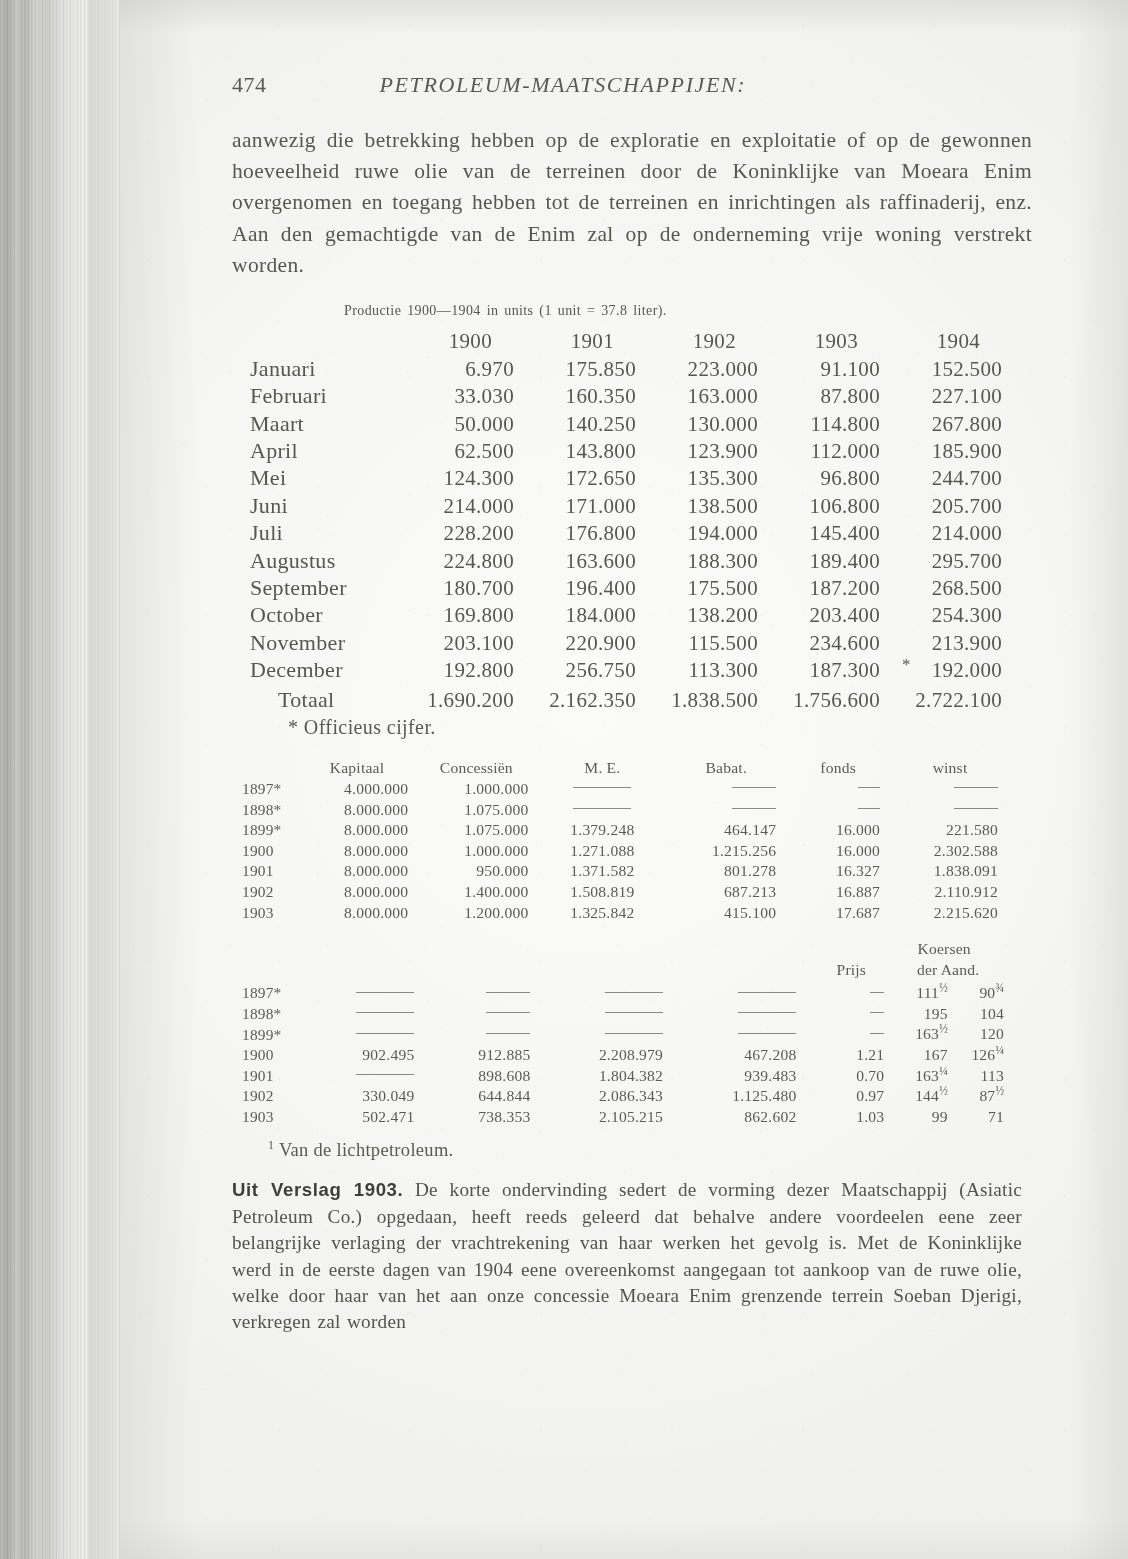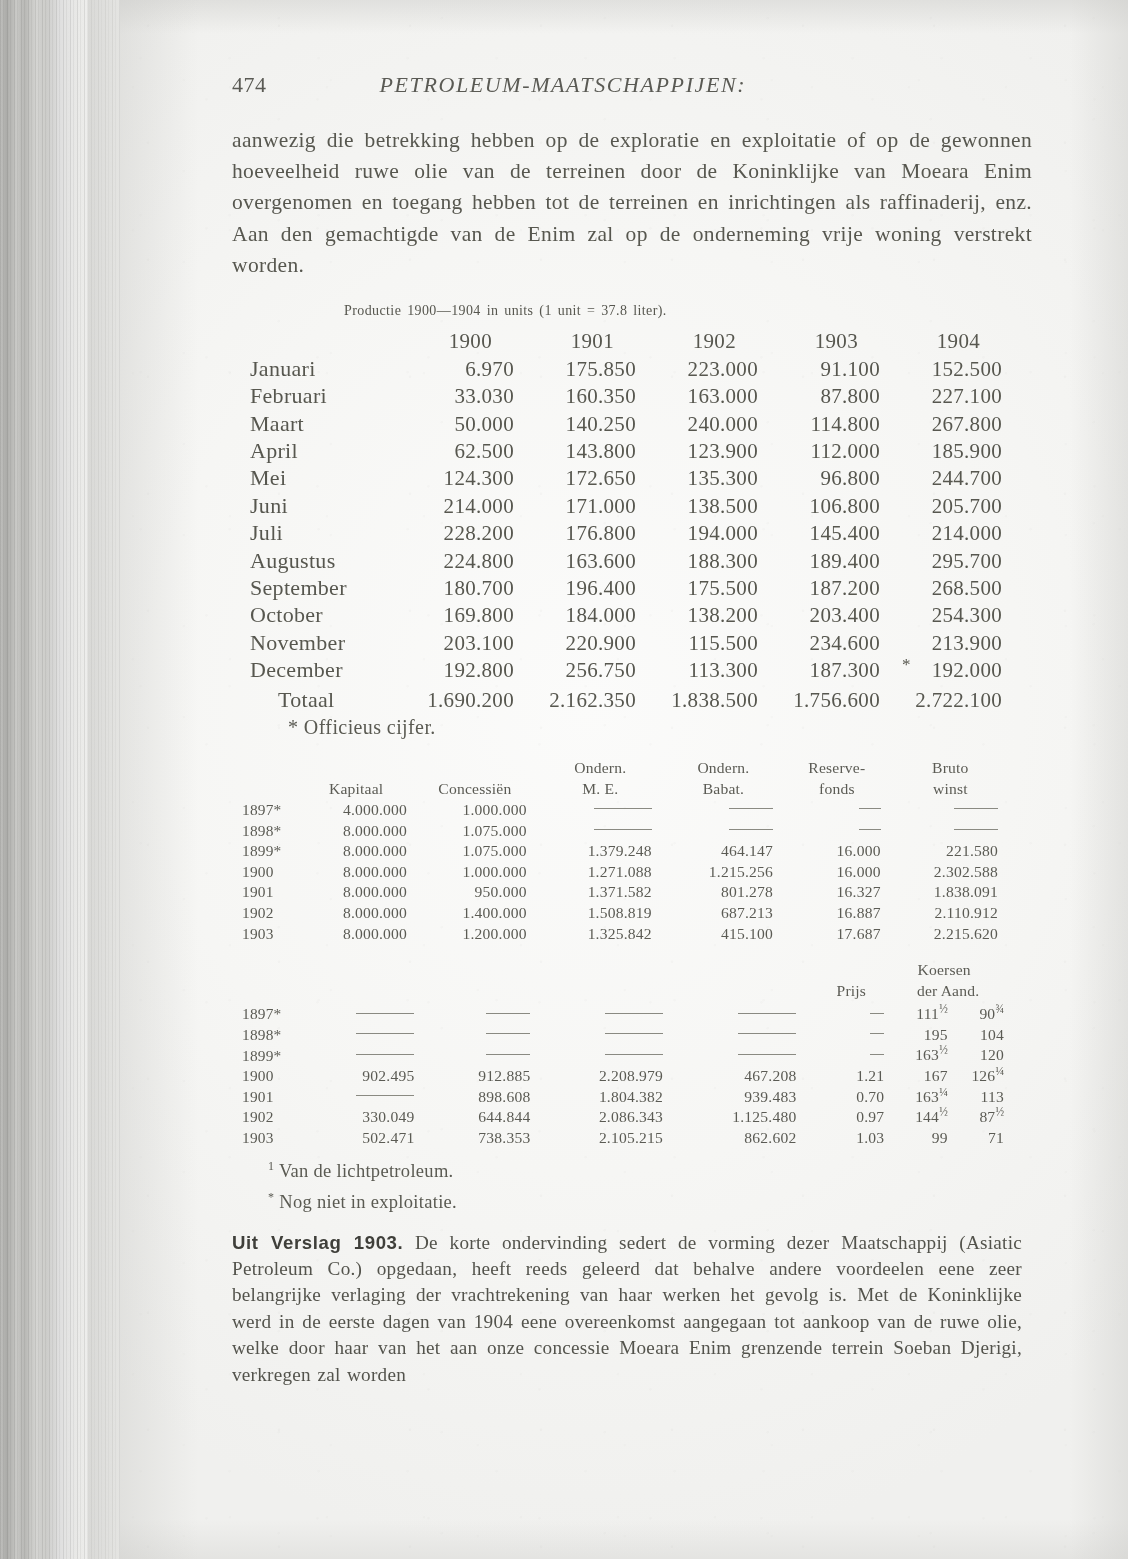--- a/index.html
+++ b/index.html
@@ -182,21 +182,21 @@
     vertical-align: baseline;
     font-weight: normal;
     white-space: nowrap;
   }
   .fin .hrow td { height: 21px; text-align: center; font-size: 15.6px; }
   .fin .yearcell { width: 76px; text-align: left; padding-left: 10px; font-size: 15.4px; }
 
   .fin2 { margin-top: 20px; width: 776px; }
   .fin2 .c1 { width: 122px; text-align: right; padding-right: 16px; }
   .fin2 .c2 { width: 120px; text-align: right; padding-right: 22px; }
-  .fin2 .c3 { width: 124px; text-align: right; padding-right: 22px; }
+  .fin2 .c3 { width: 124px; text-align: center; padding-right: 22px; }
   .fin2 .c4 { width: 118px; text-align: right; padding-right: 20px; }
   .fin2 .c5 { width: 104px; text-align: right; padding-right: 22px; }
   .fin2 .c6 { width: 112px; text-align: right; padding-right: 10px; }
 
   .fin3 { margin-top: 16px; width: 776px; }
   .fin3 .c1 { width: 134px; text-align: right; padding-right: 24px; }
   .fin3 .c2 { width: 112px; text-align: right; padding-right: 26px; }
   .fin3 .c3 { width: 128px; text-align: right; padding-right: 24px; }
   .fin3 .c4 { width: 132px; text-align: right; padding-right: 22px; }
   .fin3 .c5 { width: 84px;  text-align: right; padding-right: 14px; }
@@ -293,21 +293,21 @@
           <td class="col-num">33.030</td>
           <td class="col-num">160.350</td>
           <td class="col-num">163.000</td>
           <td class="col-num">87.800</td>
           <td class="col-num">227.100</td>
         </tr>
         <tr>
           <td class="col-month month">Maart</td>
           <td class="col-num">50.000</td>
           <td class="col-num">140.250</td>
-          <td class="col-num">240.000</td>
+          <td class="col-num">130.000</td>
           <td class="col-num">114.800</td>
           <td class="col-num">267.800</td>
         </tr>
         <tr>
           <td class="col-month month">April</td>
           <td class="col-num">62.500</td>
           <td class="col-num">143.800</td>
           <td class="col-num">123.900</td>
           <td class="col-num">112.000</td>
           <td class="col-num">185.900</td>
@@ -384,29 +384,20 @@
           <td class="col-num">1.756.600</td>
           <td class="col-num">2.722.100</td>
         </tr>
       </tbody>
     </table>
 
     <div class="footnote-star">* Officieus cijfer.</div>
 
     <table class="fin fin2">
       <thead>
-        <tr class="hrow hdr-top">
-          <td class="yearcell"></td>
-          <td class="c1"></td>
-          <td class="c2"></td>
-          <td class="c3">Ondern.</td>
-          <td class="c4">Ondern.</td>
-          <td class="c5">Reserve-</td>
-          <td class="c6">Bruto</td>
-        </tr>
         <tr class="hrow">
           <td class="yearcell"></td>
           <td class="c1">Kapitaal</td>
           <td class="c2">Concessiën</td>
           <td class="c3">M. E.</td>
           <td class="c4">Babat.</td>
           <td class="c5">fonds</td>
           <td class="c6">winst</td>
         </tr>
       </thead>
@@ -567,19 +558,18 @@
           <td class="c4">862.602</td>
           <td class="c5">1.03</td>
           <td class="c6"><span>99</span><span class="frac"></span></td>
           <td class="c7"><span>71</span><span class="frac"></span></td>
         </tr>
       </tbody>
     </table>
 
     <div class="fnotes">
       <div><span class="fn-sup">1</span> <span>Van de lichtpetroleum.</span></div>
-      <div><span class="fn-sup">*</span> <span>Nog niet in exploitatie.</span></div>
     </div>
 
     <p class="verslag"><b>Uit Verslag 1903.</b> <span>De korte ondervinding sedert de vorming dezer Maatschappij (Asiatic Petroleum Co.) opgedaan, heeft reeds geleerd dat behalve andere voordeelen eene zeer belangrijke verlaging der vrachtrekening van haar werken het gevolg is. Met de Koninklijke werd in de eerste dagen van 1904 eene overeenkomst aangegaan tot aankoop van de ruwe olie, welke door haar van het aan onze concessie Moeara Enim grenzende terrein Soeban Djerigi, verkregen zal worden</span></p>
 
   </div>
 </div>
 
 </body></html>

